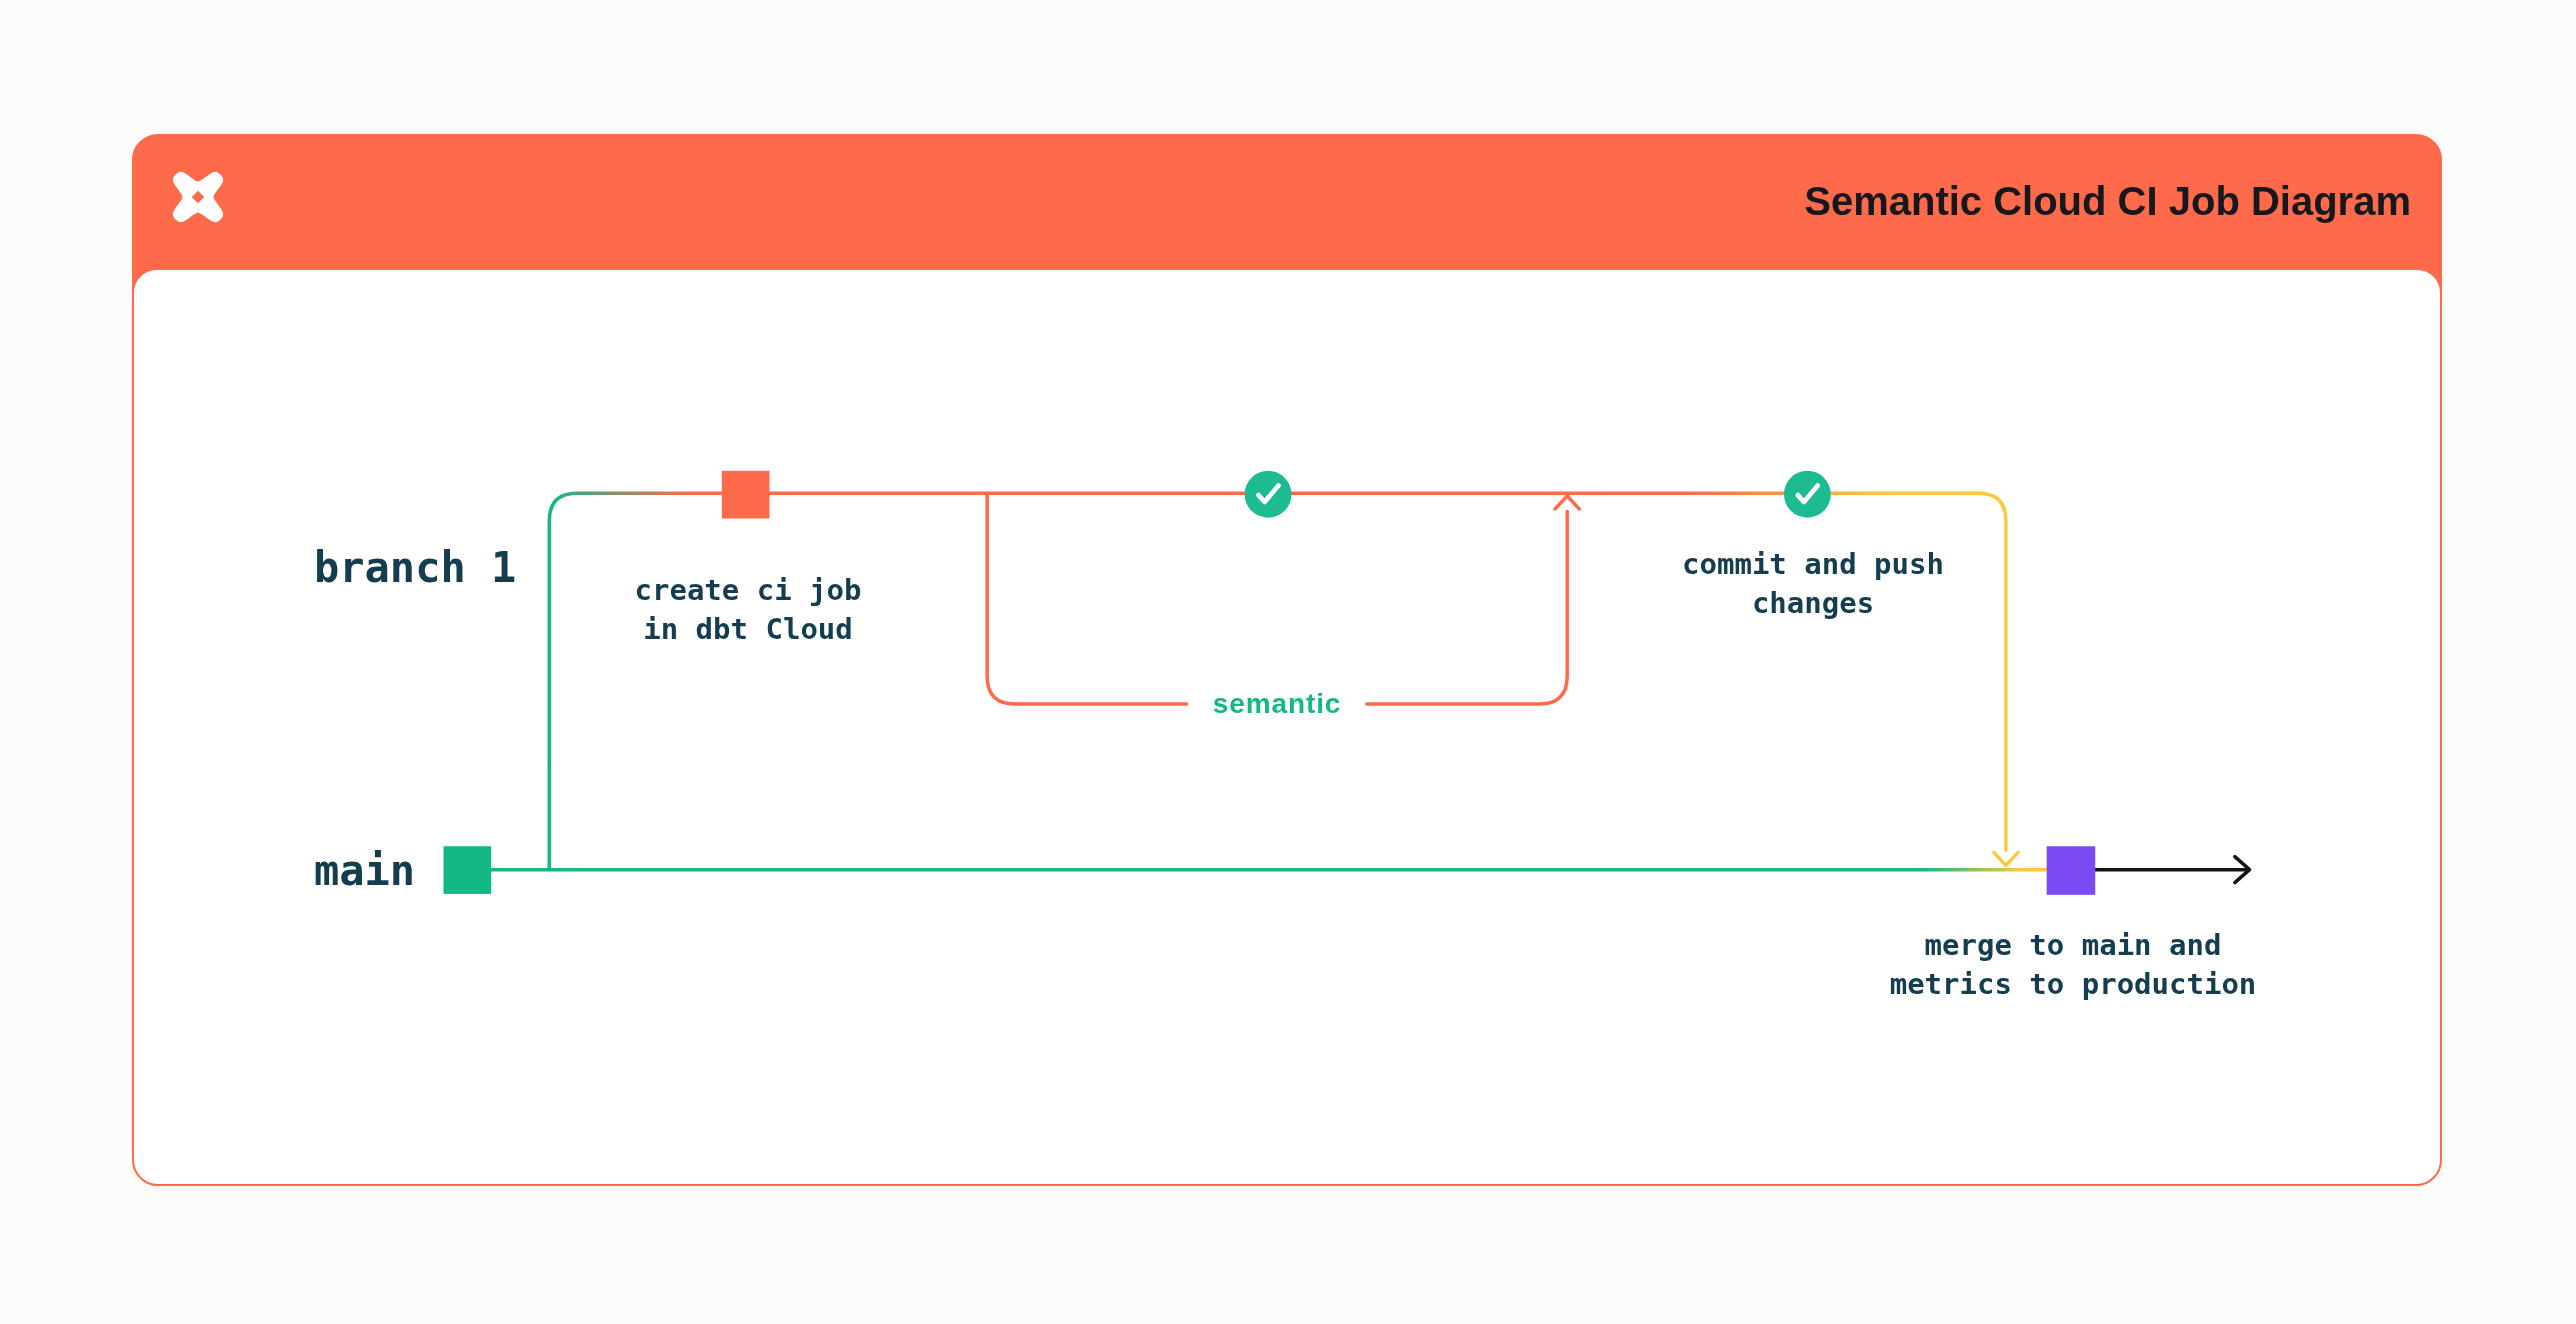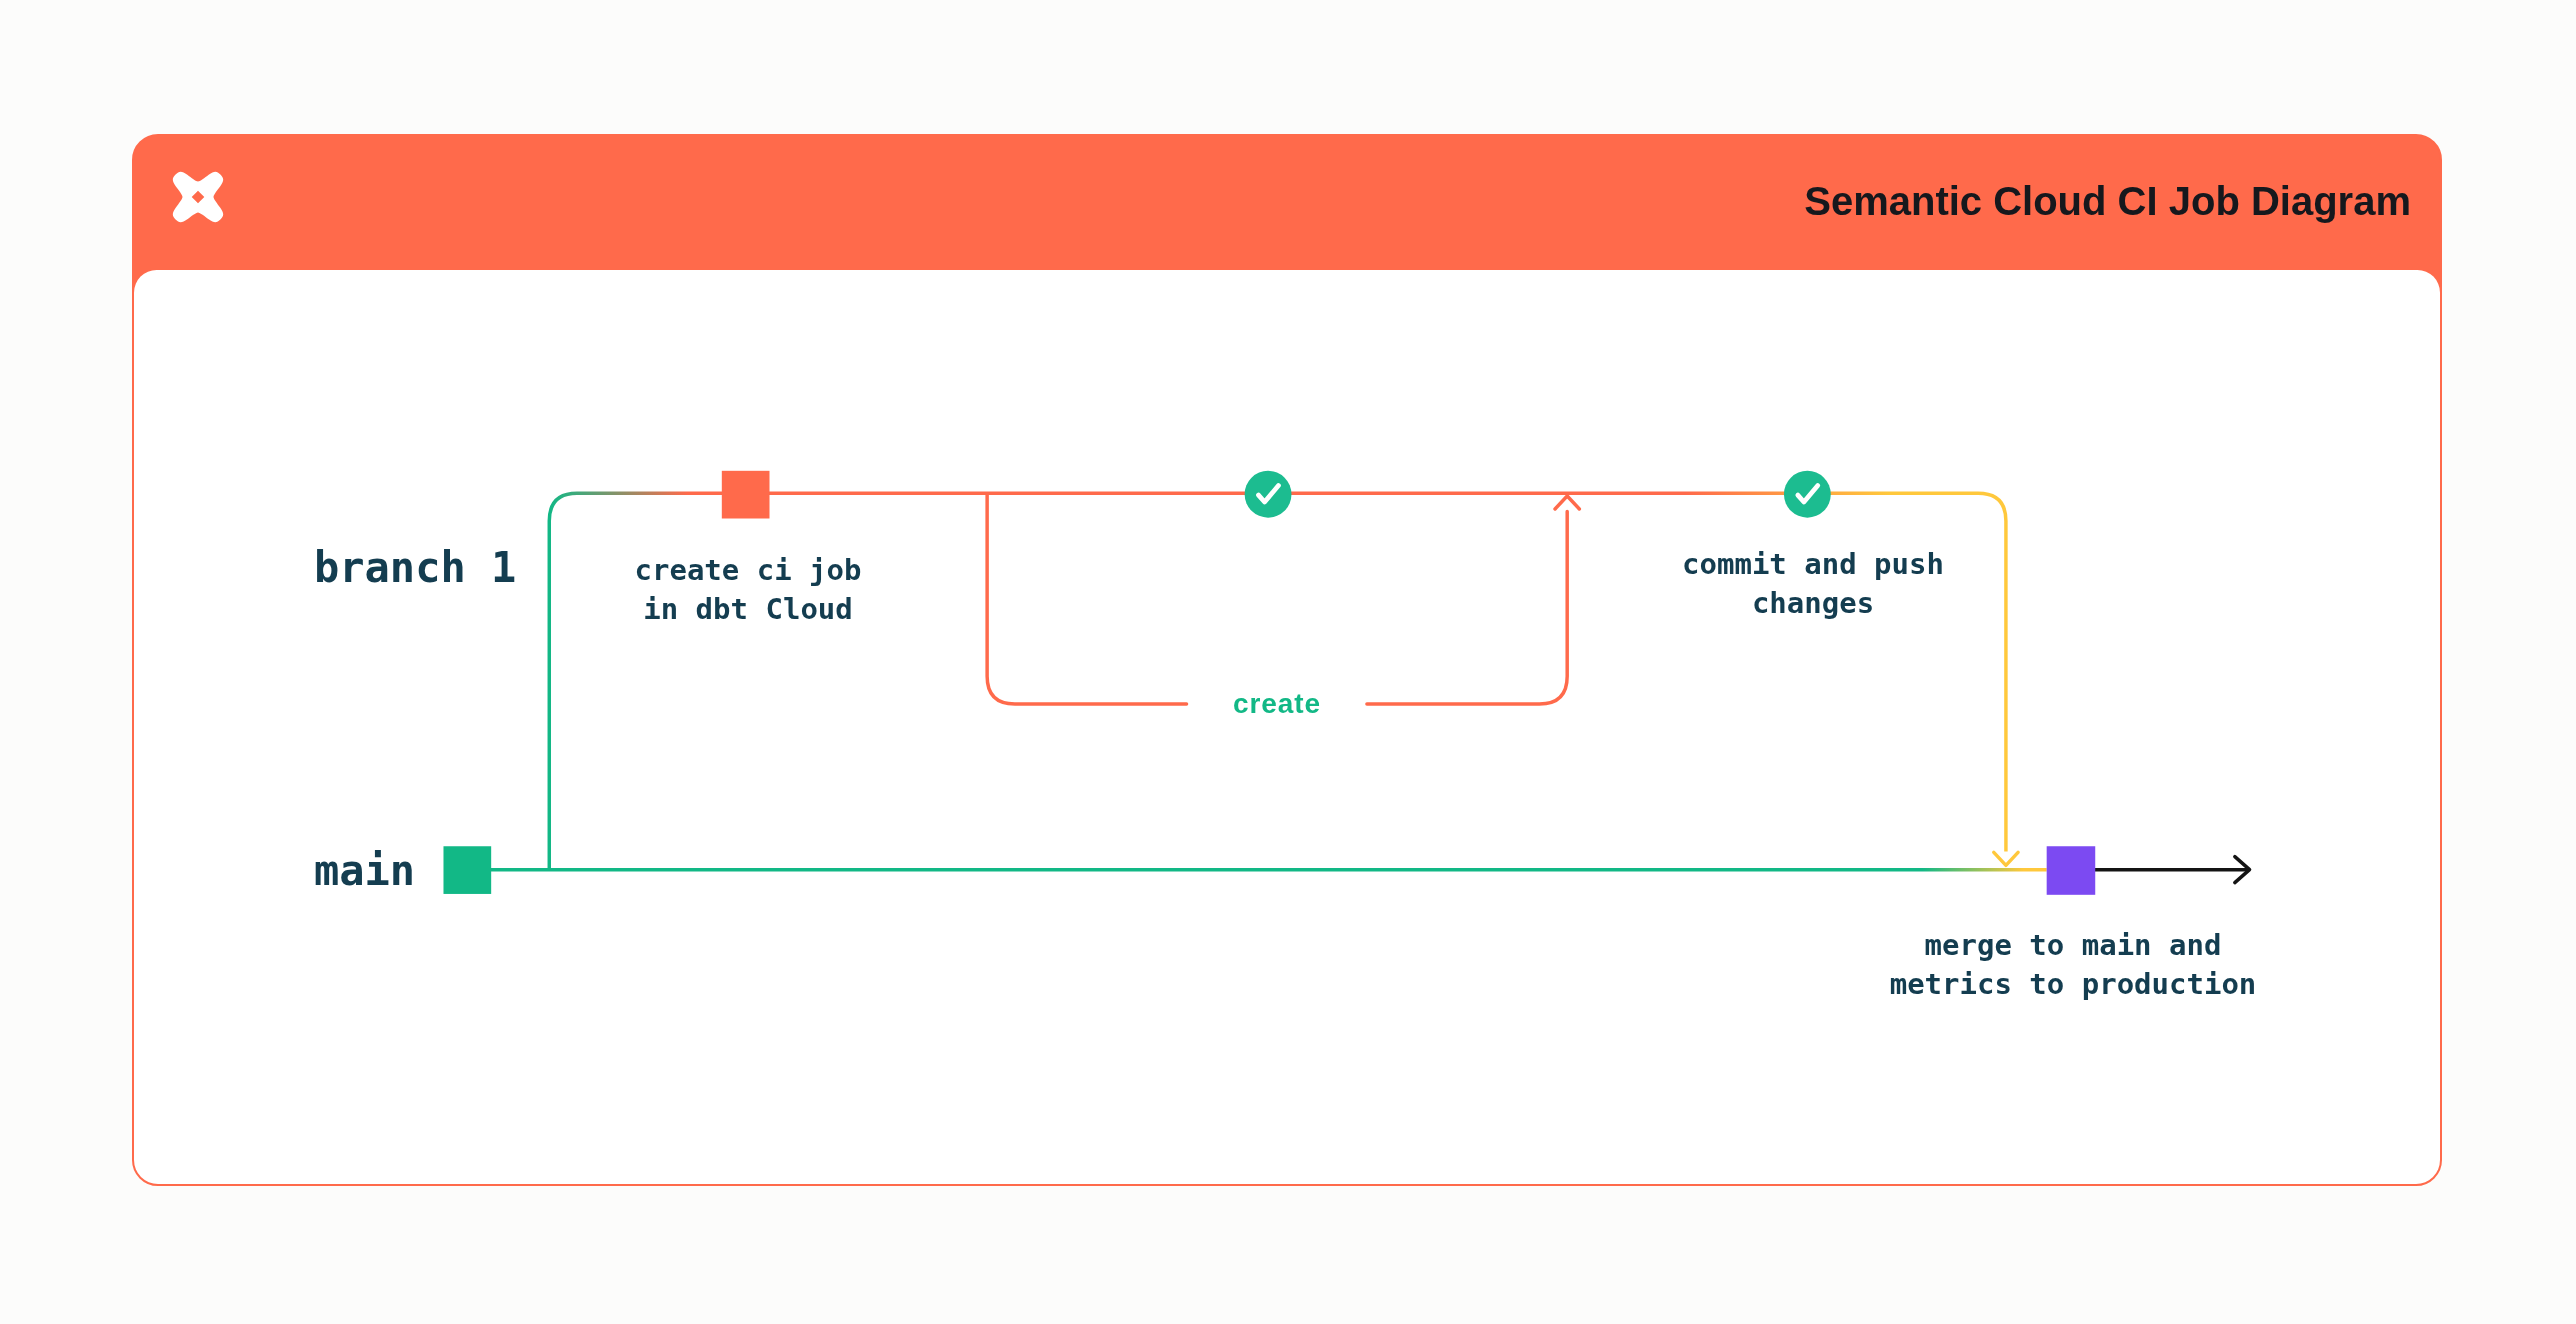--- a/index.html
+++ b/index.html
@@ -108,32 +108,32 @@
   </g>
   <g>
     <circle cx="2084" cy="570" r="27" fill="#1CBC90"></circle>
     <path d="M 2073 571 L 2080 579 L 2096 560" fill="none" stroke="#FFFFFF" stroke-width="5.5" stroke-linecap="round" stroke-linejoin="round"></path>
   </g>
 </svg>
 
 <div class="mono lane-label" style="top:543px">branch 1</div>
 <div class="mono lane-label" style="top:846px">main</div>
 
-<div class="mono node-text" style="left:748px;top:551px">
+<div class="mono node-text" style="left:748px;top:571px">
   <div>create ci job</div>
   <div>in dbt Cloud</div>
 </div>
 
 <div class="mono node-text" style="left:1279px;top:546px">
 </div>
 
 <div class="mono node-text" style="left:1813px;top:545px">
   <div>commit and push</div>
   <div>changes</div>
 </div>
 
 <div class="mono node-text" style="left:2073px;top:926px">
   <div>merge to main and</div>
   <div>metrics to production</div>
 </div>
 
-<div class="success-label" style="left:1277px;top:704px">create</div>
+<div class="success-label" style="left:1277px;top:704px">semantic</div>
 
 
 </body></html>

